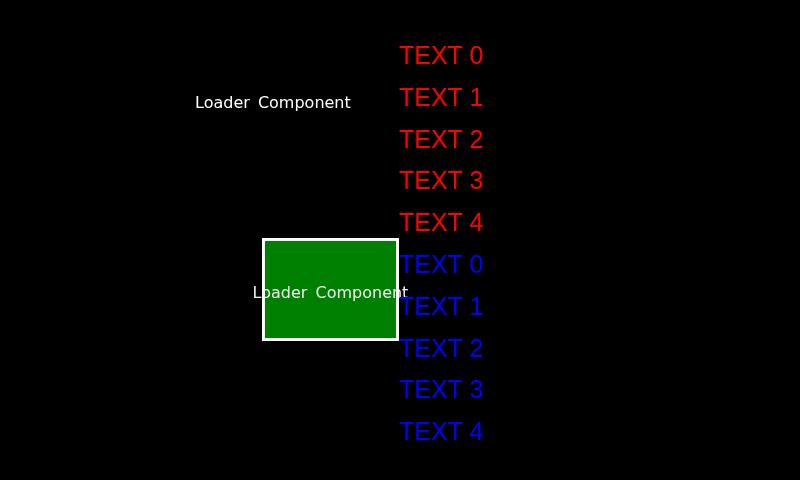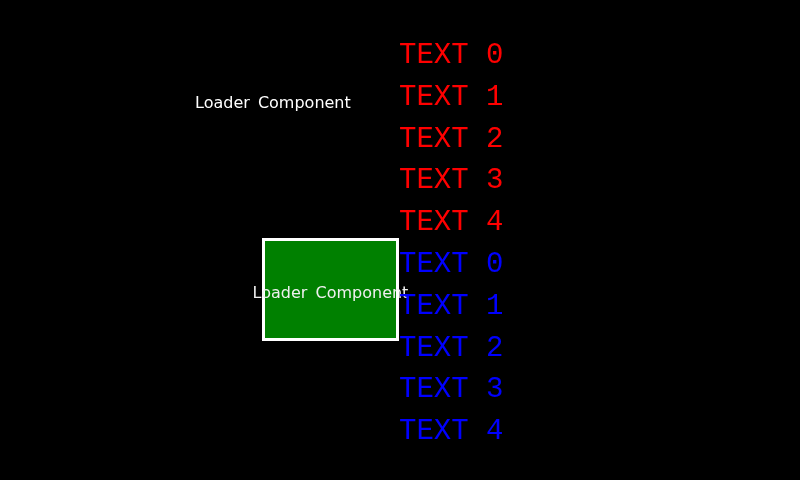--- a/index.html
+++ b/index.html
@@ -42,22 +42,22 @@
     word-spacing: 3px;
     white-space: nowrap;
     transform: translateY(3px);
   }
   .text-list {
     position: absolute;
     left: 399px;
     top: 35px;
   }
   .text-item {
-    font-family: Liberation Mono, monospace;
-    font-size: 29px;
+    font-family: Liberation Sans, sans-serif;
+    font-size: 25px;
     line-height: 41.8px;
     height: 41.8px;
     white-space: pre;
   }
 </style>
 </head>
 <body>
 
 <div class="screen" style="background: rgb(0, 0, 0);">
 

